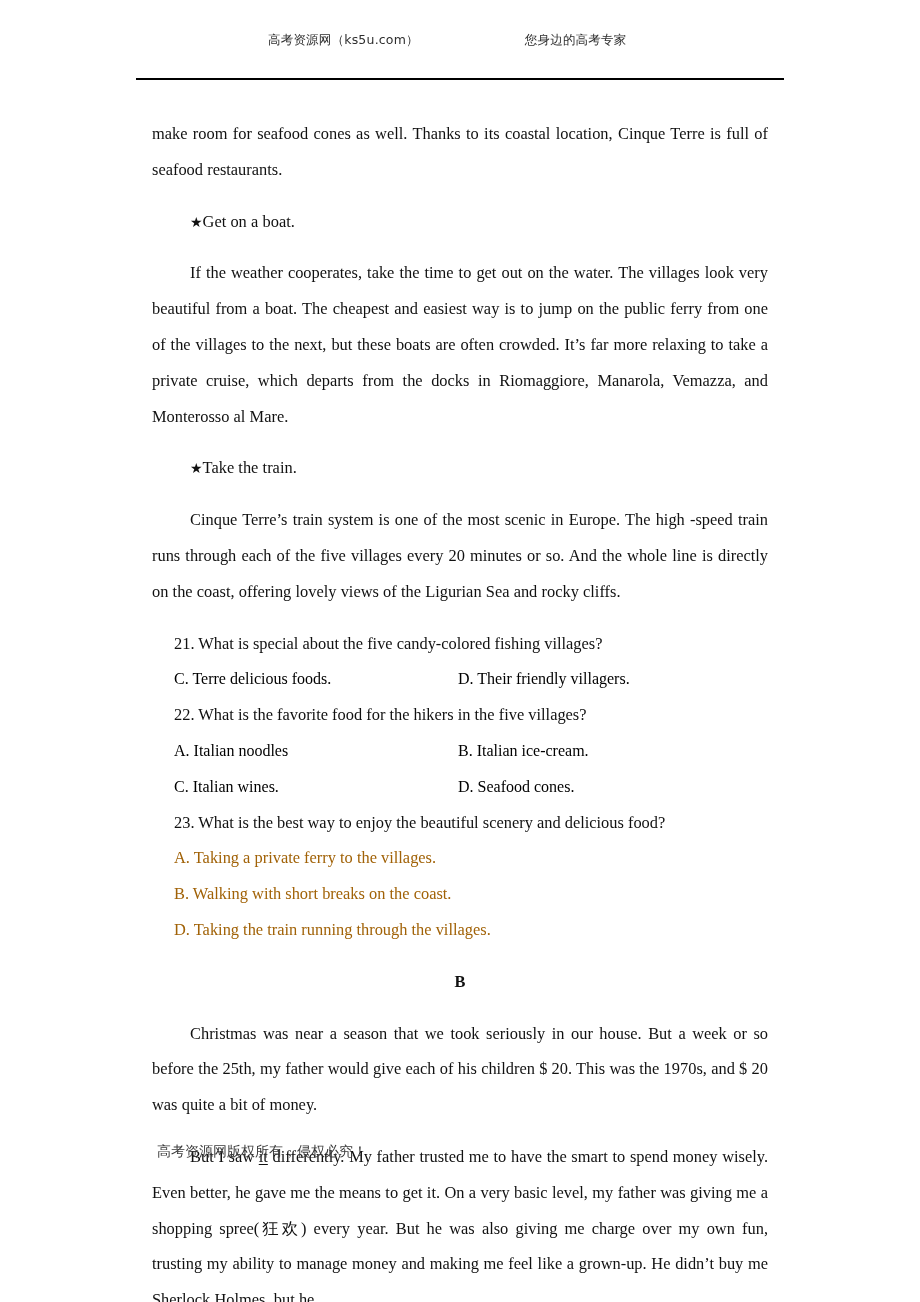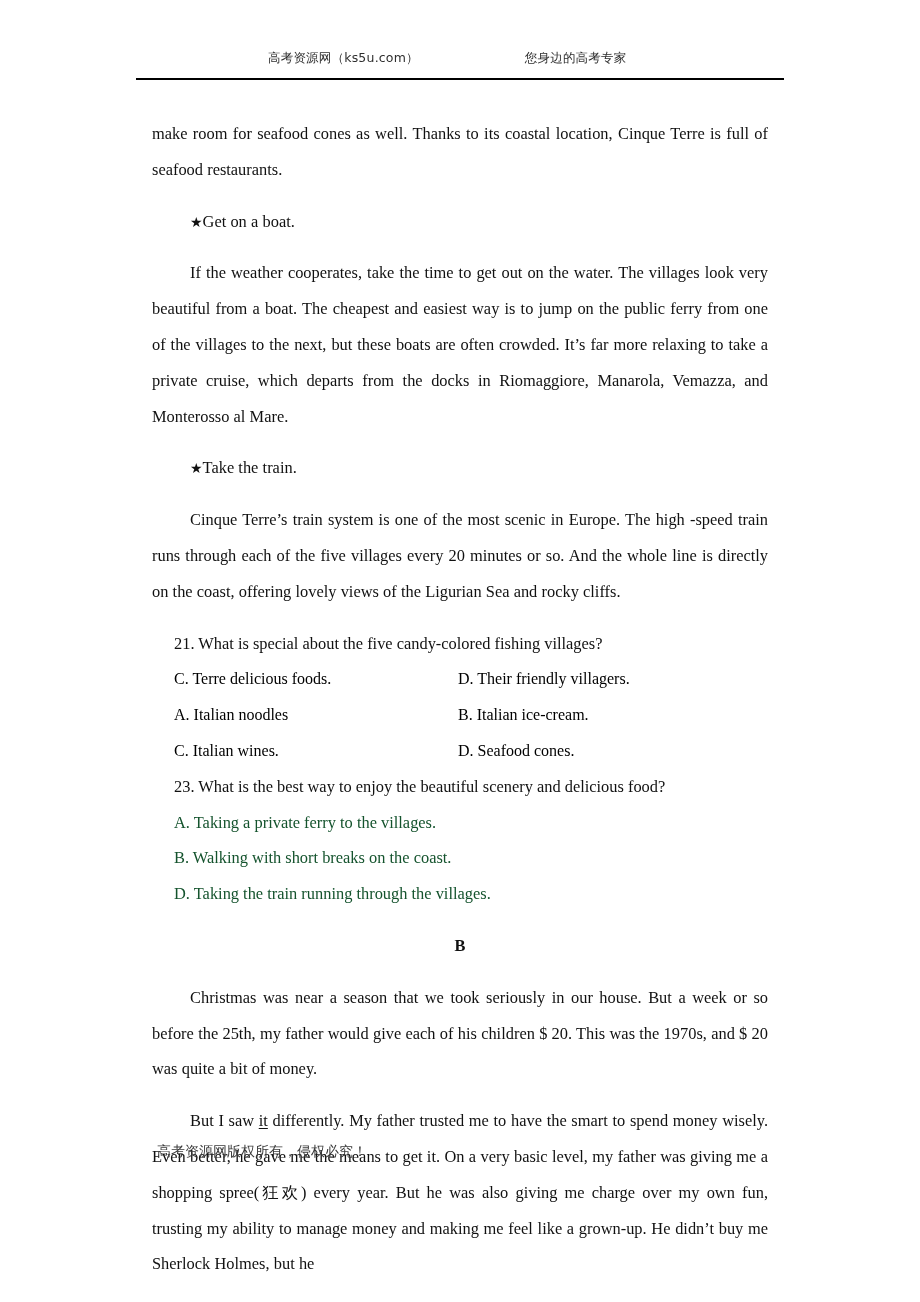--- a/index.html
+++ b/index.html
@@ -18,21 +18,21 @@
     height: 1302px;
     background: #ffffff;
     overflow: hidden;
     box-sizing: border-box;
   }
 
   
   .page-header {
     position: absolute;
     left: 136px;
-    top: 50px;
+    top: 32px;
     width: 648px;
     height: 30px;
   }
   .header-row {
     display: flex;
     align-items: baseline;
     justify-content: flex-start;
     font-family: "DejaVu Sans", "Liberation Sans", sans-serif;
     font-size: 12.5px;
     color: #2e2e2e;
@@ -84,21 +84,21 @@
     margin: 0;
     font-size: 16.4px;
     line-height: 35.8px;
     text-indent: 38px;
     color: #111111;
   }
   .options {
     margin: 0;
     font-size: 16.4px;
     line-height: 35.8px;
-    color: #14532d;
+    color: #a16207;
   }
   .opt-row {
     display: flex;
     line-height: 35.8px;
   }
   .opt-a {
     flex: 0 0 322px;
     padding-left: 38px;
     box-sizing: border-box;
   }
@@ -156,20 +156,21 @@
 
     <div>
       <p class="question">21. What is special about the five candy-colored fishing villages?</p>
       <div class="opt-row">
         <span class="opt-a">C. Terre delicious foods.</span>
         <span class="opt-b">D. Their friendly villagers.</span>
       </div>
     </div>
 
     <div>
+      <p class="question">22. What is the favorite food for the hikers in the five villages?</p>
       <div class="opt-row">
         <span class="opt-a">A. Italian noodles</span>
         <span class="opt-b">B. Italian ice-cream.</span>
       </div>
       <div class="opt-row">
         <span class="opt-a">C. Italian wines.</span>
         <span class="opt-b">D. Seafood cones.</span>
       </div>
     </div>
 

